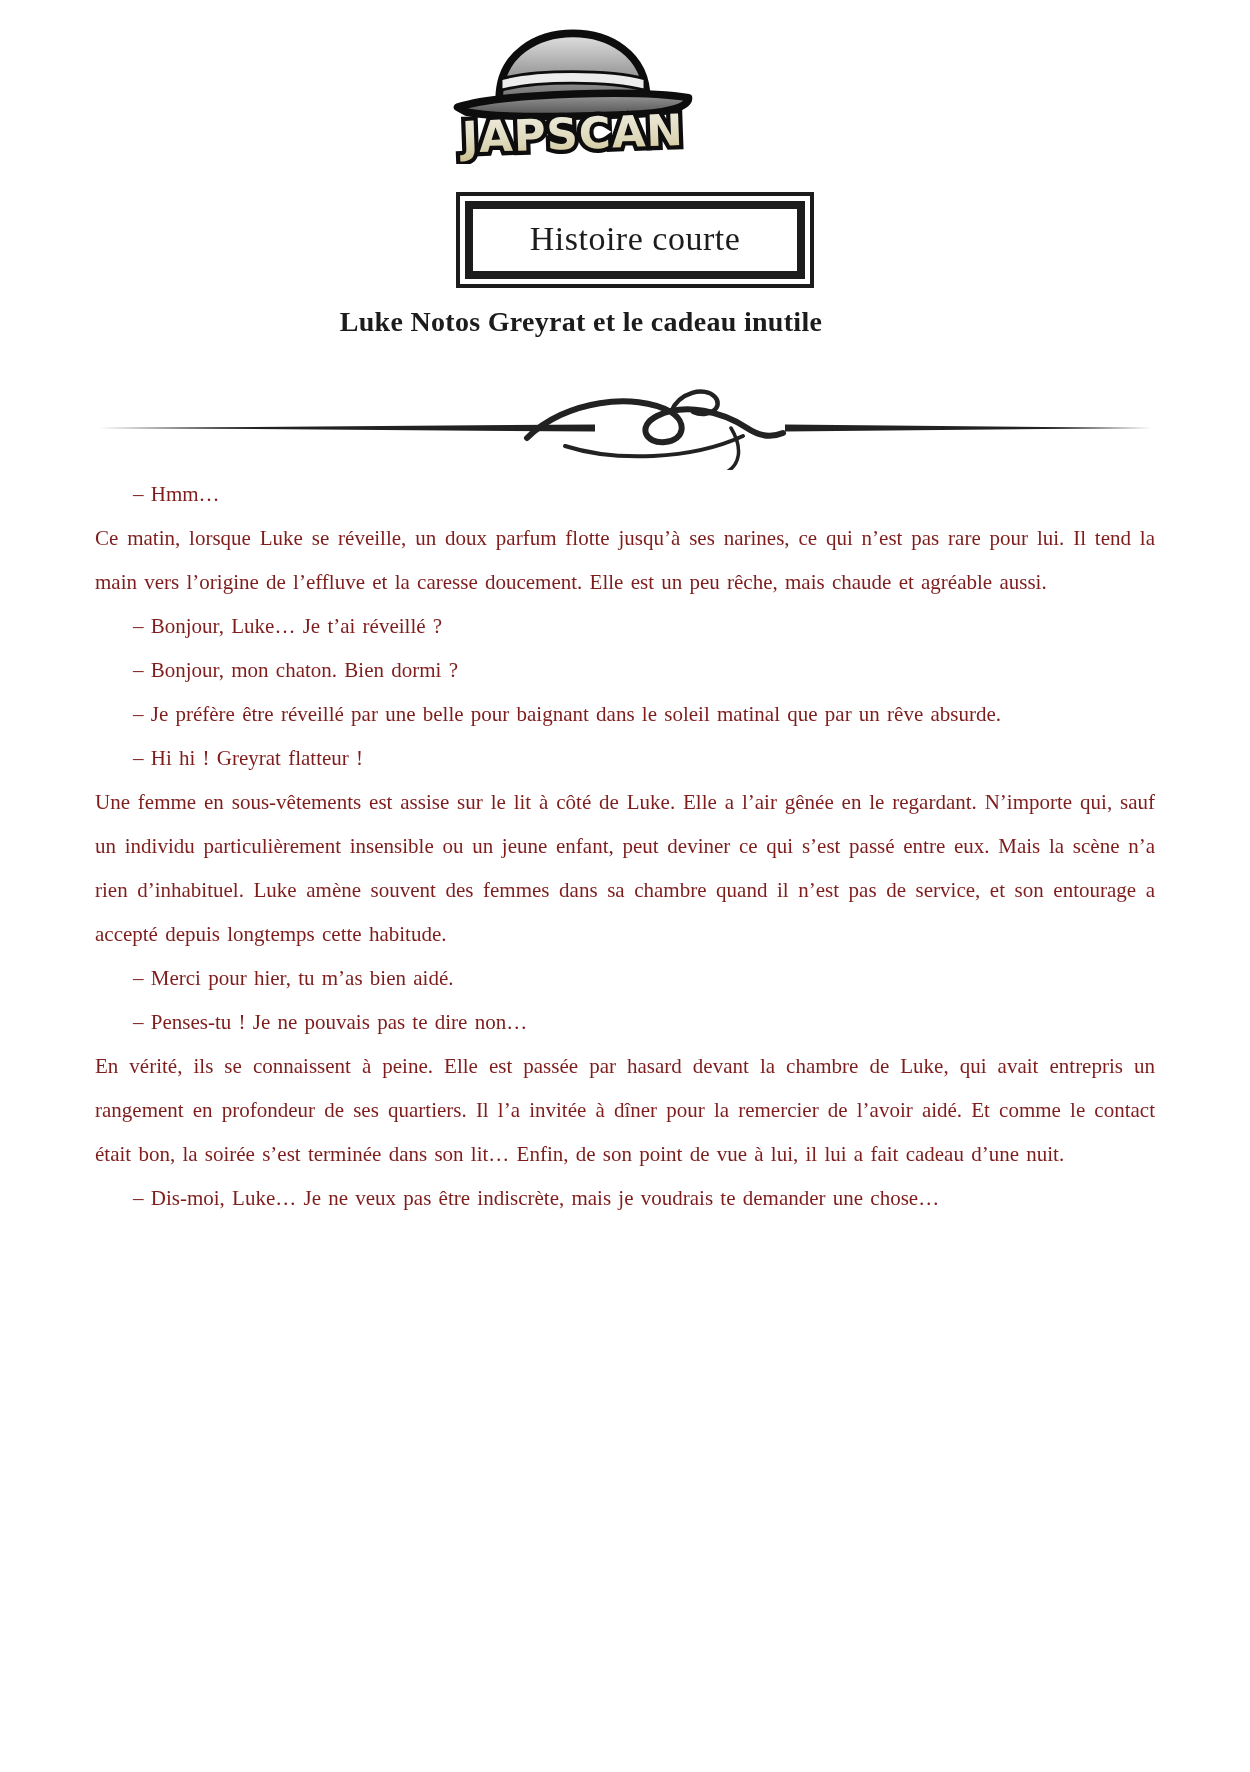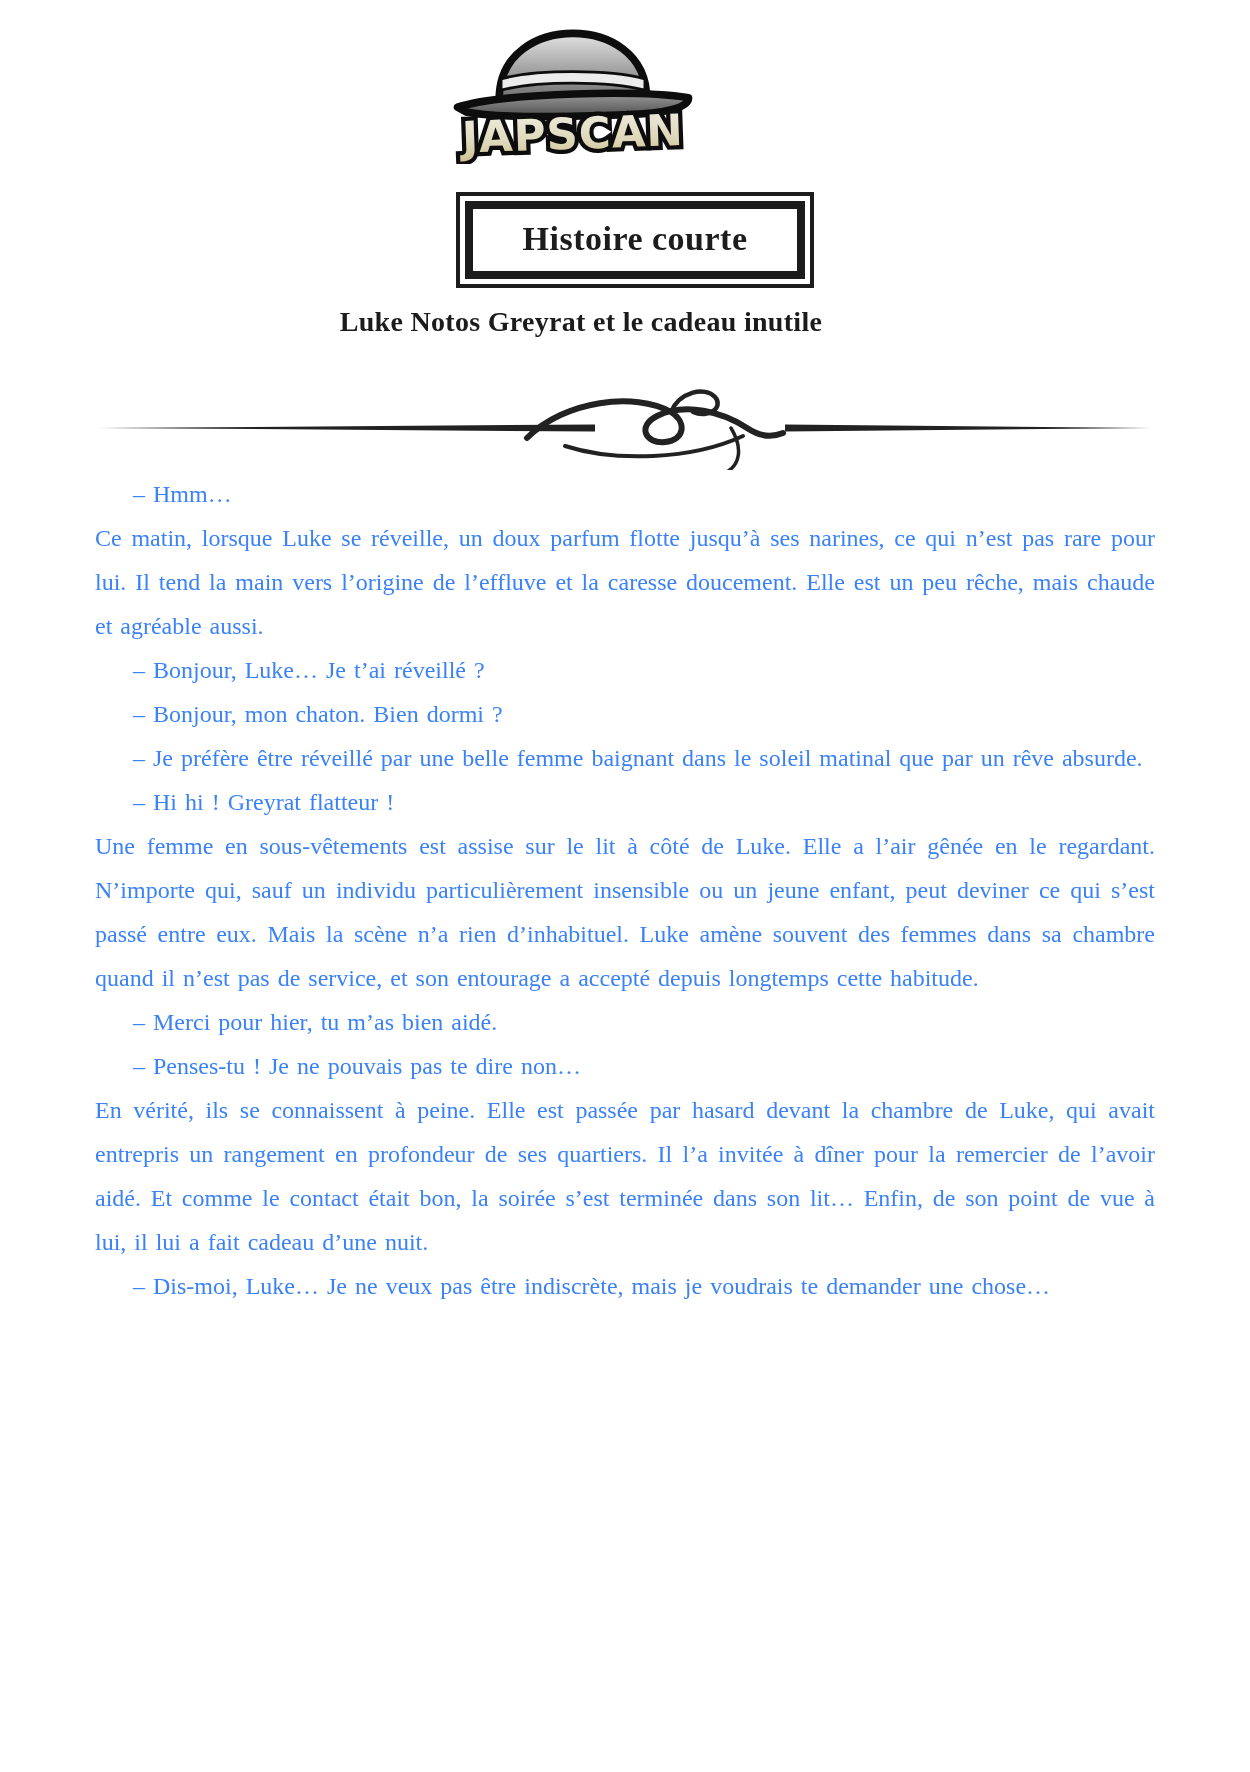--- a/index.html
+++ b/index.html
@@ -38,21 +38,21 @@
     background: #ffffff;
     width: 340px;
   }
   .title-box-inner {
     border: 8px solid #1c1c1c;
     padding: 13px 10px 15px 10px;
     text-align: center;
   }
   .title-text {
     font-size: 34px;
-    font-weight: bold;
+    font-weight: normal;
     letter-spacing: 0.5px;
     color: #1c1c1c;
     line-height: 1;
     font-family: "Liberation Serif", "DejaVu Serif", serif;
   }
   .subtitle {
     margin-top: 18px;
     transform: translateX(-44px);
     font-size: 28px;
     font-weight: bold;
@@ -61,24 +61,24 @@
   }
   .divider-wrap {
     margin-top: 46px;
     width: 1060px;
     margin-left: 95px;
     height: 86px;
   }
   .story {
     width: 1060px;
     margin: 2px 95px 0 95px;
-    font-size: 24px;
+    font-size: 21px;
     line-height: 44px;
     word-spacing: 2px;
-    color: #3b82f6;
+    color: #7f1d1d;
   }
   .para {
     margin: 0;
     text-align: justify;
     hyphens: none;
   }
   .para.dialogue { text-indent: 38px; }
   .para.narration { text-indent: 0; }
 </style>
 </head>
@@ -143,21 +143,21 @@
     </svg>
   </div>
 
   <main class="story">
     <div>
 
     <p class="para dialogue">– Hmm…</p>
         <p class="para narration">Ce matin, lorsque Luke se réveille, un doux parfum flotte jusqu’à ses narines, ce qui n’est pas rare pour lui. Il tend la main vers l’origine de l’effluve et la caresse doucement. Elle est un peu rêche, mais chaude et agréable aussi.</p>
         <p class="para dialogue">– Bonjour, Luke… Je t’ai réveillé ?</p>
         <p class="para dialogue">– Bonjour, mon chaton. Bien dormi ?</p>
-        <p class="para dialogue">– Je préfère être réveillé par une belle femme baignant dans le soleil matinal que par un rêve absurde.</p>
+        <p class="para dialogue">– Je préfère être réveillé par une belle pour baignant dans le soleil matinal que par un rêve absurde.</p>
         <p class="para dialogue">– Hi hi ! Greyrat flatteur !</p>
         <p class="para narration">Une femme en sous-vêtements est assise sur le lit à côté de Luke. Elle a l’air gênée en le regardant. N’importe qui, sauf un individu particulièrement insensible ou un jeune enfant, peut deviner ce qui s’est passé entre eux. Mais la scène n’a rien d’inhabituel. Luke amène souvent des femmes dans sa chambre quand il n’est pas de service, et son entourage a accepté depuis longtemps cette habitude.</p>
         <p class="para dialogue">– Merci pour hier, tu m’as bien aidé.</p>
         <p class="para dialogue">– Penses-tu ! Je ne pouvais pas te dire non…</p>
         <p class="para narration">En vérité, ils se connaissent à peine. Elle est passée par hasard devant la chambre de Luke, qui avait entrepris un rangement en profondeur de ses quartiers. Il l’a invitée à dîner pour la remercier de l’avoir aidé. Et comme le contact était bon, la soirée s’est terminée dans son lit… Enfin, de son point de vue à lui, il lui a fait cadeau d’une nuit.</p>
         <p class="para dialogue">– Dis-moi, Luke… Je ne veux pas être indiscrète, mais je voudrais te demander une chose…</p>
       </div>
   </main>
 
 </div>

